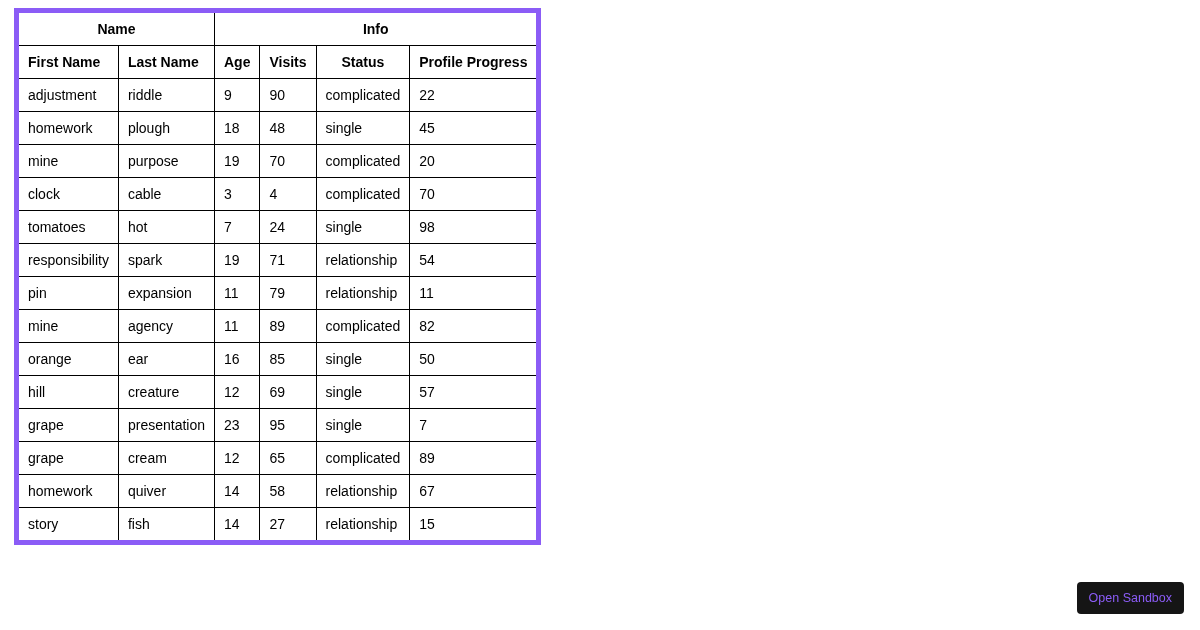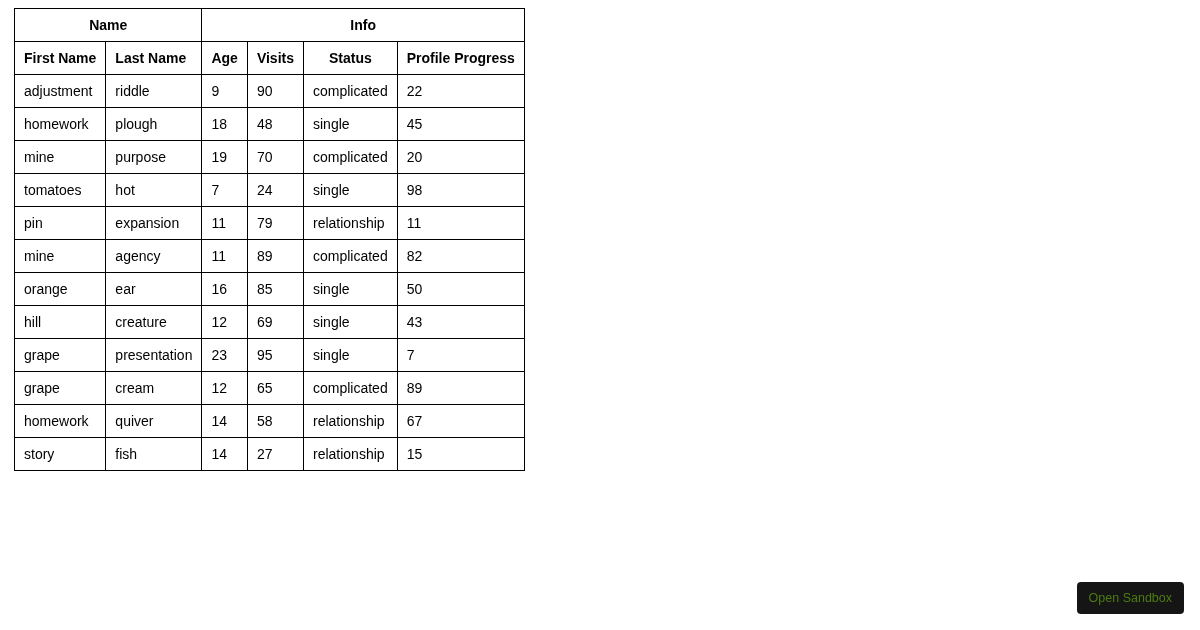--- a/index.html
+++ b/index.html
@@ -8,21 +8,21 @@
     body {
       margin: 0;
       padding: 8px 14px;
       font-family: Arial, Helvetica, sans-serif;
       font-size: 14px;
       color: #000;
       background: #fff;
     }
     table {
       border-collapse: collapse;
-      border: 1px solid #8b5cf6;
+      border: 5px solid #8b5cf6;
     }
     th, td {
       border: 1px solid #000;
       padding: 8px 9px;
       text-align: left;
       white-space: nowrap;
     }
     th {
       font-weight: 700;
     }
@@ -33,21 +33,21 @@
     thead tr:nth-child(2) th:nth-child(4),
     thead tr:nth-child(2) th:nth-child(5),
     thead tr:nth-child(2) th:nth-child(6) {
       text-align: center;
     }
     .open-sandbox {
       position: fixed;
       right: 16px;
       bottom: 16px;
       background: #151515;
-      color: #4d7c0f;
+      color: #8b5cf6;
       font-size: 12.5px;
       padding: 9px 12px;
       border-radius: 4px;
       font-family: Arial, Helvetica, sans-serif;
       cursor: pointer;
     }
   </style>
 </head>
 <body>
 
@@ -85,26 +85,42 @@
       </tr>
       <tr>
         <td>mine</td>
         <td>purpose</td>
         <td>19</td>
         <td>70</td>
         <td>complicated</td>
         <td>20</td>
       </tr>
       <tr>
+        <td>clock</td>
+        <td>cable</td>
+        <td>3</td>
+        <td>4</td>
+        <td>complicated</td>
+        <td>70</td>
+      </tr>
+      <tr>
         <td>tomatoes</td>
         <td>hot</td>
         <td>7</td>
         <td>24</td>
         <td>single</td>
         <td>98</td>
+      </tr>
+      <tr>
+        <td>responsibility</td>
+        <td>spark</td>
+        <td>19</td>
+        <td>71</td>
+        <td>relationship</td>
+        <td>54</td>
       </tr>
       <tr>
         <td>pin</td>
         <td>expansion</td>
         <td>11</td>
         <td>79</td>
         <td>relationship</td>
         <td>11</td>
       </tr>
       <tr>
@@ -122,21 +138,21 @@
         <td>85</td>
         <td>single</td>
         <td>50</td>
       </tr>
       <tr>
         <td>hill</td>
         <td>creature</td>
         <td>12</td>
         <td>69</td>
         <td>single</td>
-        <td>43</td>
+        <td>57</td>
       </tr>
       <tr>
         <td>grape</td>
         <td>presentation</td>
         <td>23</td>
         <td>95</td>
         <td>single</td>
         <td>7</td>
       </tr>
       <tr>

